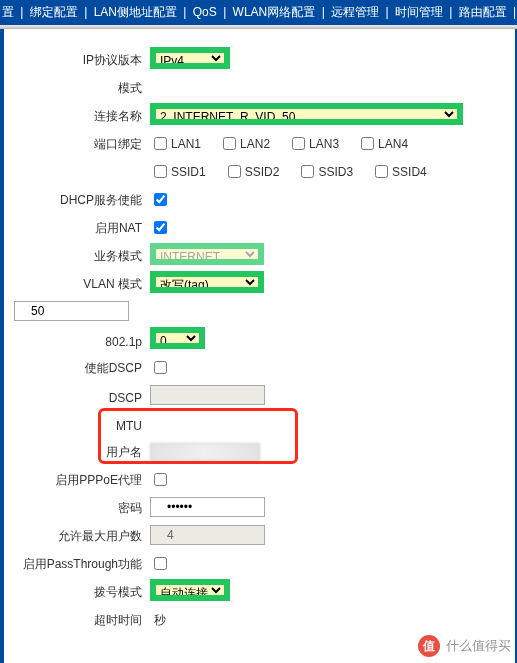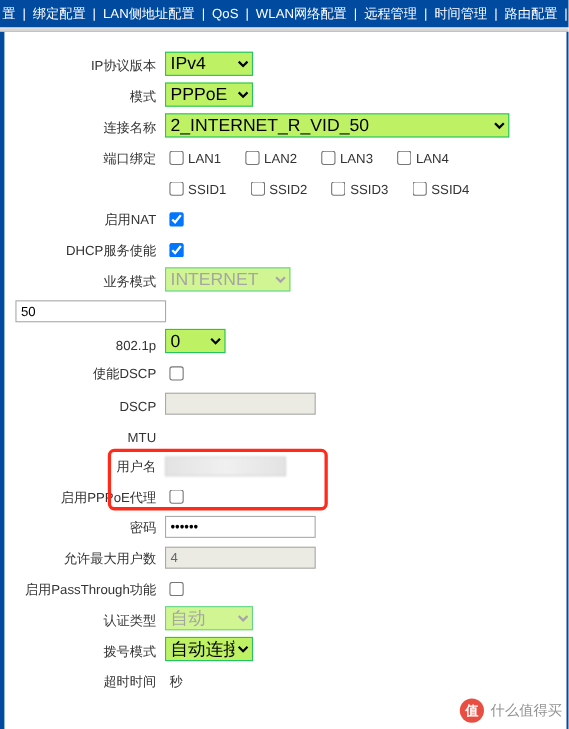--- a/index.html
+++ b/index.html
@@ -43,35 +43,35 @@
     min-height: 22px;
   }
   .label {
     width: 136px;
     text-align: right;
     padding-right: 8px;
     color: #333;
   }
   .field { flex: 1; display: flex; align-items: center; flex-wrap: wrap; gap: 4px 6px; }
   select {
-    font-size: 16px;
+    font-size: 12px;
     height: 22px;
-    border: 1px solid #22c55e;
-    background: #bef264;
+    border: 6px solid #22c55e;
+    background: #fef9c3;
   }
   select.wide { width: 313px; }
   select.mid  { width: 114px; }
   select.sm   { width: 80px; }
   select.tiny { width: 55px; }
   input[type="text"], input[type="password"] {
     font-size: 12px;
     height: 20px;
-    padding: 1px 4px;
+    padding: 1px 16px;
     border: 1px solid #a9a9a9;
-    width: 137px;
+    width: 115px;
   }
   input.gray { background: #ebebe4; color: #666; }
   .cbwrap { display: inline-flex; align-items: center; margin-right: 12px; }
   .cbwrap input { margin-right: 4px; }
   .highlight-box {
     position: absolute;
     border: 3px solid #ff2a1a;
     border-radius: 6px;
     pointer-events: none;
   }
@@ -133,25 +133,20 @@
     <div class="label">IP协议版本</div>
     <div class="field">
       <select class="sm">
         <option>IPv4</option>
       </select>
     </div>
   </div>
 
   <div class="row">
     <div class="label">模式</div>
-    <div class="field">
-      <select class="sm">
-        <option>PPPoE</option>
-      </select>
-    </div>
   </div>
 
   <div class="row">
     <div class="label">连接名称</div>
     <div class="field">
       <select class="wide">
         <option>2_INTERNET_R_VID_50</option>
       </select>
     </div>
   </div>
@@ -194,42 +189,50 @@
           <span>SSID3</span>
         </span>
       <span class="cbwrap">
           <input type="checkbox" style="">
           <span>SSID4</span>
         </span>
     </div>
   </div>
 
   <div class="row">
+    <div class="label">DHCP服务使能</div>
+    <div class="field">
+        <input type="checkbox" checked="" style="">
+      </div>
+  </div>
+
+  <div class="row">
     <div class="label">启用NAT</div>
-    <div class="field">
-        <input type="checkbox" checked="" style="">
-      </div>
-  </div>
-
-  <div class="row">
-    <div class="label">DHCP服务使能</div>
     <div class="field">
         <input type="checkbox" checked="" style="">
       </div>
   </div>
 
   <div class="row">
     <div class="label">业务模式</div>
     <div class="field">
       <select class="mid" disabled="">
         <option>INTERNET</option>
       </select>
     </div>
   </div>
 
+  <div class="row">
+    <div class="label">VLAN 模式</div>
+    <div class="field">
+      <select class="mid">
+        <option>改写(tag)</option>
+      </select>
+    </div>
+  </div>
 
   <div class="row">
     <div class="field">
       <input type="text" value="50" style="">
     </div>
   </div>
 
   <div class="row">
     <div class="label">802.1p</div>
     <div class="field">
@@ -285,28 +288,20 @@
     </div>
   </div>
 
   <div class="row">
     <div class="label">启用PassThrough功能</div>
     <div class="field">
         <input type="checkbox" style="">
       </div>
   </div>
 
-  <div class="row">
-    <div class="label">认证类型</div>
-    <div class="field">
-      <select class="sm" disabled="">
-        <option>自动</option>
-      </select>
-    </div>
-  </div>
 
   <div class="row">
     <div class="label">拨号模式</div>
     <div class="field">
       <select class="sm">
         <option>自动连接</option>
       </select>
     </div>
   </div>
 

